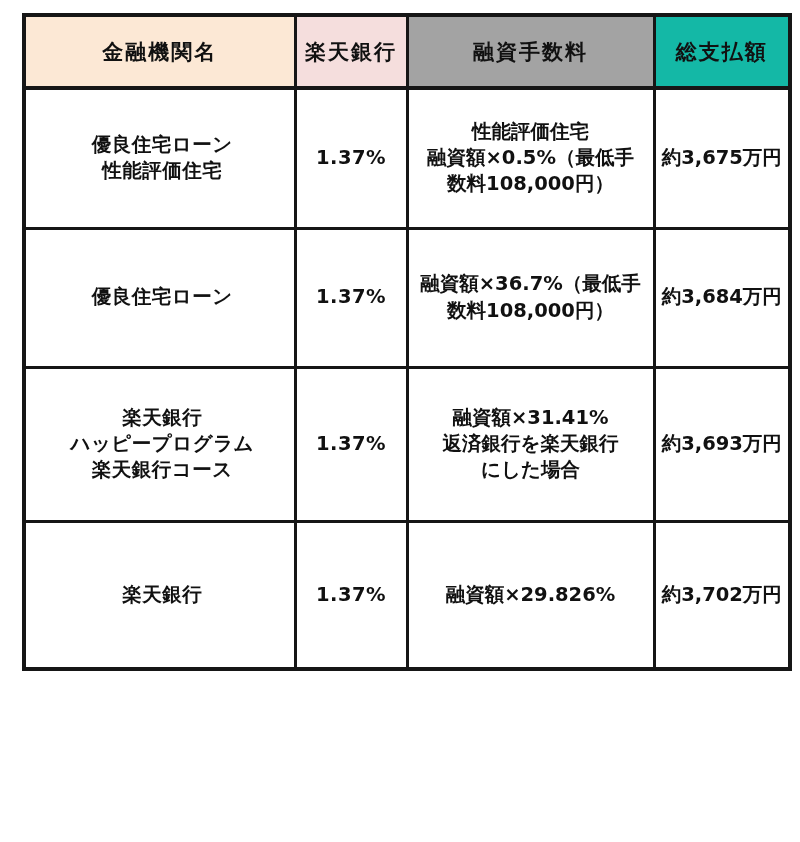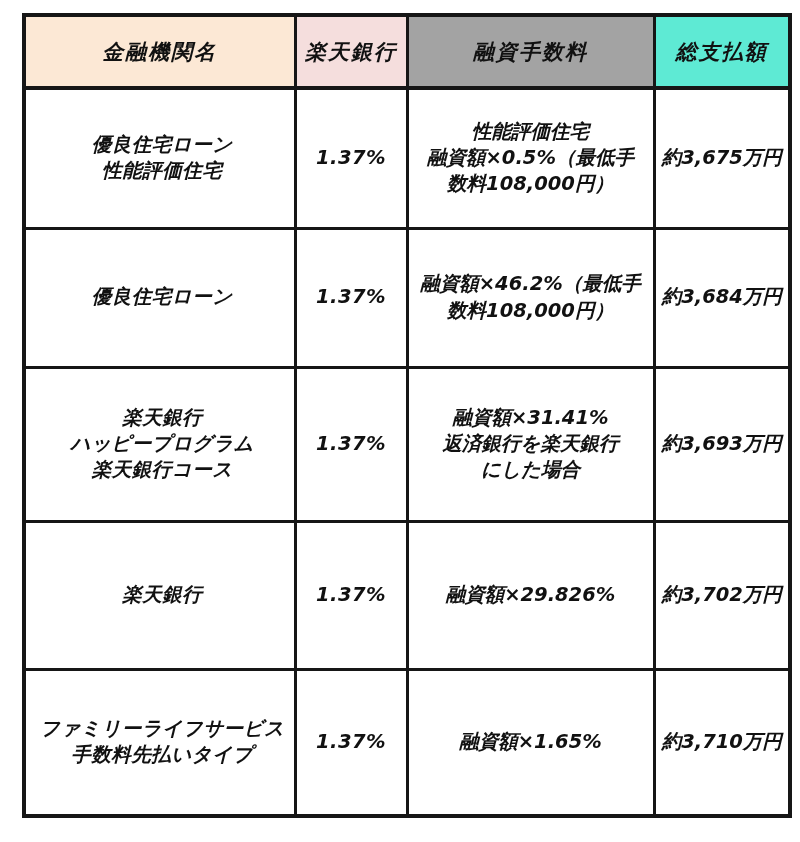--- a/index.html
+++ b/index.html
@@ -25,21 +25,20 @@
     table-layout: fixed;
     border: 4px solid #161616;
   }
   table.loan-table th,
   table.loan-table td {
     border: 3px solid #161616;
     color: #111111;
     font-weight: bold;
     box-sizing: border-box;
     overflow: hidden;
-    font-style: italic;
   }
   table.loan-table th {
     height: 73px;
     font-size: 21px;
     letter-spacing: 2px;
     border-bottom: 4px solid #161616;
     text-align: center;
     vertical-align: middle;
   }
   table.loan-table td {
@@ -85,58 +84,51 @@
       <col style="width:271px">
       <col style="width:112px">
       <col style="width:247px">
       <col style="width:136px">
     </colgroup>
     <thead>
       <tr>
         <th style="background: rgb(252, 232, 213);">金融機関名</th>
         <th style="background: rgb(245, 222, 221);">楽天銀行</th>
         <th style="background: #a3a3a3;">融資手数料</th>
-        <th style="background: #5eead4;">総支払額</th>
+        <th style="background: #14b8a6;">総支払額</th>
       </tr>
     </thead>
     <tbody>
       <tr class="row-0">
         <td class="institution-cell">優良住宅ローン
 性能評価住宅</td>
         <td class="rate-cell">1.37%</td>
         <td class="fee-cell">性能評価住宅
 融資額×0.5%（最低手
 数料108,000円）</td>
         <td class="total-cell">約3,675万円</td>
       </tr>
       <tr class="row-1">
         <td class="institution-cell">優良住宅ローン</td>
         <td class="rate-cell">1.37%</td>
-        <td class="fee-cell">融資額×46.2%（最低手
+        <td class="fee-cell">融資額×36.7%（最低手
 数料108,000円）</td>
         <td class="total-cell">約3,684万円</td>
       </tr>
       <tr class="row-2">
         <td class="institution-cell">楽天銀行
 ハッピープログラム
 楽天銀行コース</td>
         <td class="rate-cell">1.37%</td>
         <td class="fee-cell">融資額×31.41%
 返済銀行を楽天銀行
 にした場合</td>
         <td class="total-cell">約3,693万円</td>
       </tr>
       <tr class="row-3">
         <td class="institution-cell">楽天銀行</td>
         <td class="rate-cell">1.37%</td>
         <td class="fee-cell">融資額×29.826%</td>
         <td class="total-cell">約3,702万円</td>
       </tr>
-      <tr class="row-4">
-        <td class="institution-cell">ファミリーライフサービス
-手数料先払いタイプ</td>
-        <td class="rate-cell">1.37%</td>
-        <td class="fee-cell">融資額×1.65%</td>
-        <td class="total-cell">約3,710万円</td>
-      </tr>
     </tbody>
   </table>
 </div>
 
 </body></html>

